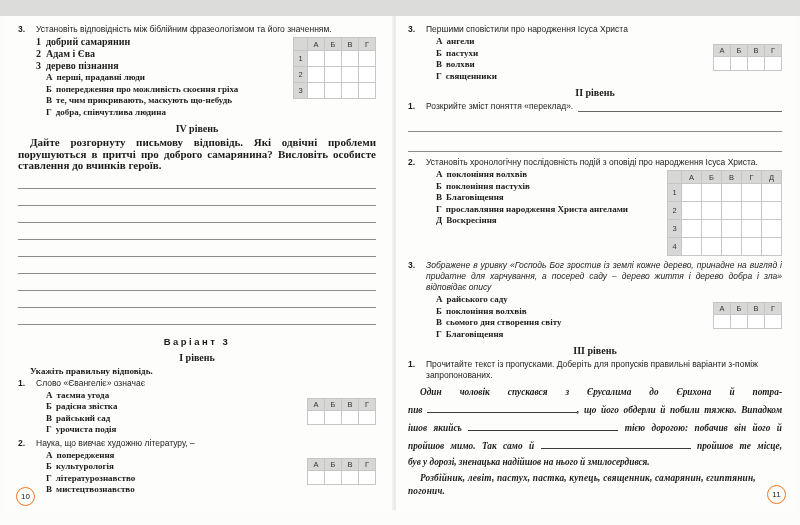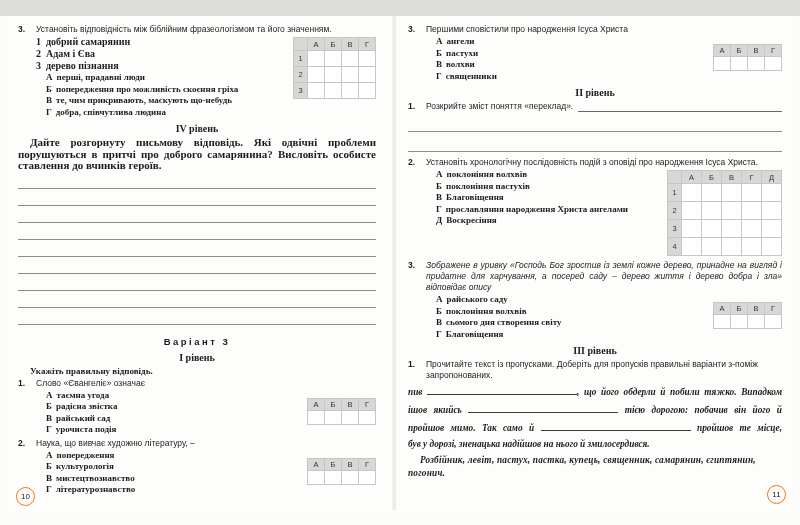--- a/index.html
+++ b/index.html
@@ -153,22 +153,22 @@
   </div>
 
   <div class="q">
     <div class="qnum">2.</div>
     <div class="qbody">
       <div class="stem">Наука, що вивчає художню літературу, –</div>
       <div class="twocol">
         <div class="optwrap">
           <div class="opt"><span class="L">А</span><span>попередження</span></div>
           <div class="opt"><span class="L">Б</span><span>культурологія</span></div>
+          <div class="opt"><span class="L">Г</span><span>літературознавство</span></div>
           <div class="opt"><span class="L">В</span><span>мистецтвознавство</span></div>
-          <div class="opt"><span class="L">Г</span><span>літературознавство</span></div>
         </div>
         <div class="agrid strip4">
           <div class="h">А</div>
           <div class="h">Б</div>
           <div class="h">В</div>
           <div class="h">Г</div>
           <div></div>
             <div></div>
             <div></div>
             <div></div>
@@ -297,20 +297,21 @@
   <div class="lvl">ІІІ рівень</div>
 
   <div class="q">
     <div class="qnum">1.</div>
     <div class="qbody">
       <div class="stem">Прочитайте текст із пропусками. Доберіть для пропусків правильні варіанти з-поміж запропонованих.</div>
     </div>
   </div>
 
   <div style="margin-top:2px;">
+    <div class="fl first">Один чоловік спускався з Єрусалима до Єрихона й потра-</div>
     <div class="fl"><span>пив</span> <span class="blank b150"></span><span>, що його обдерли й побили тяжко. Випадком</span></div>
     <div class="fl"><span>ішов якийсь</span> <span class="blank b150"></span> <span>тією дорогою: побачив він його й</span></div>
     <div class="fl"><span>пройшов мимо. Так само й</span> <span class="blank b150"></span> <span>пройшов те місце,</span></div>
     <div class="fl last">був у дорозі, зненацька надійшов на нього й змилосердився.</div>
   </div>
 
   <div class="bank">Розбійник, левіт, пастух, пастка, купець, священник, самарянин, єгиптянин, погонич.</div>
 
   <div class="pagenum pn-right">11</div>
 </div>

